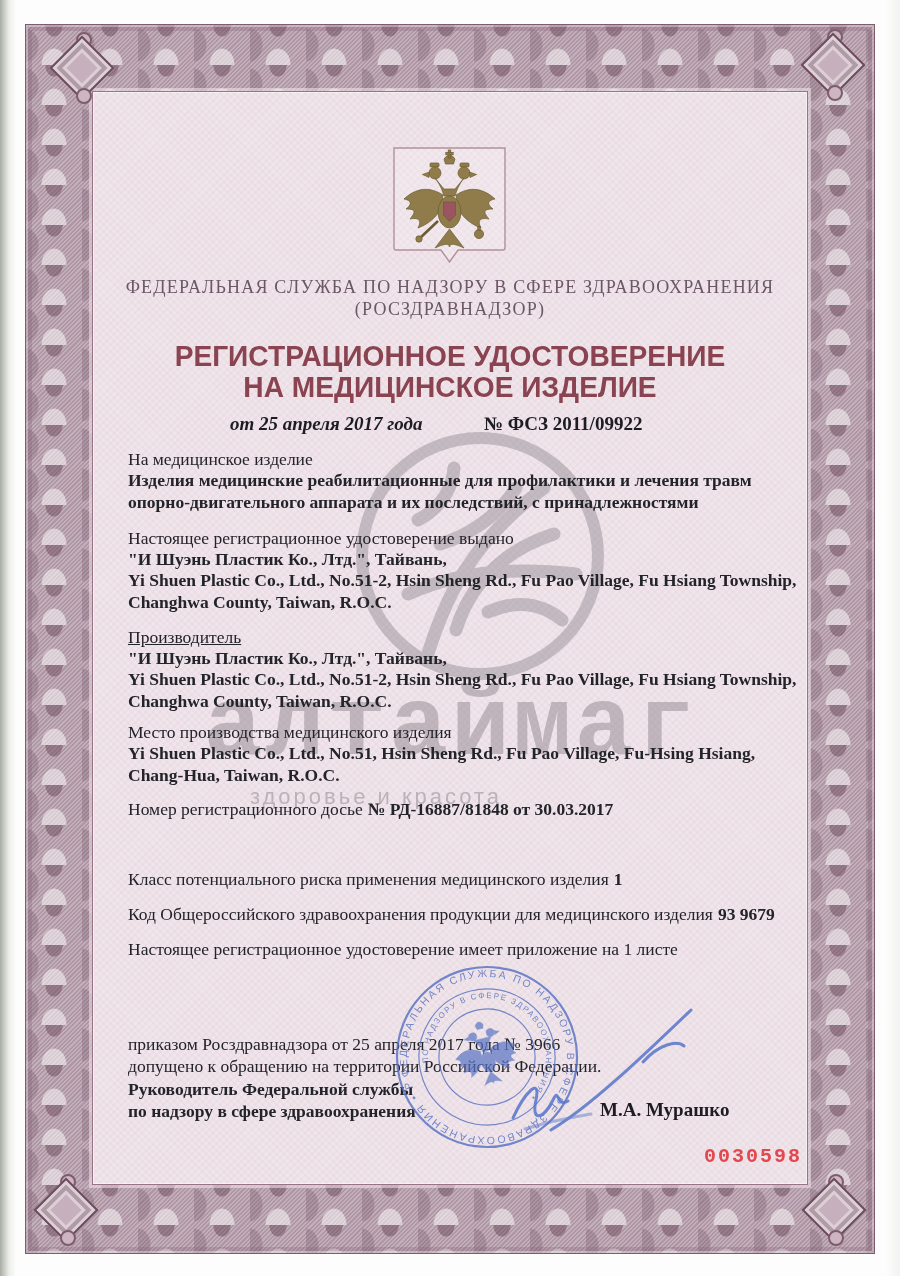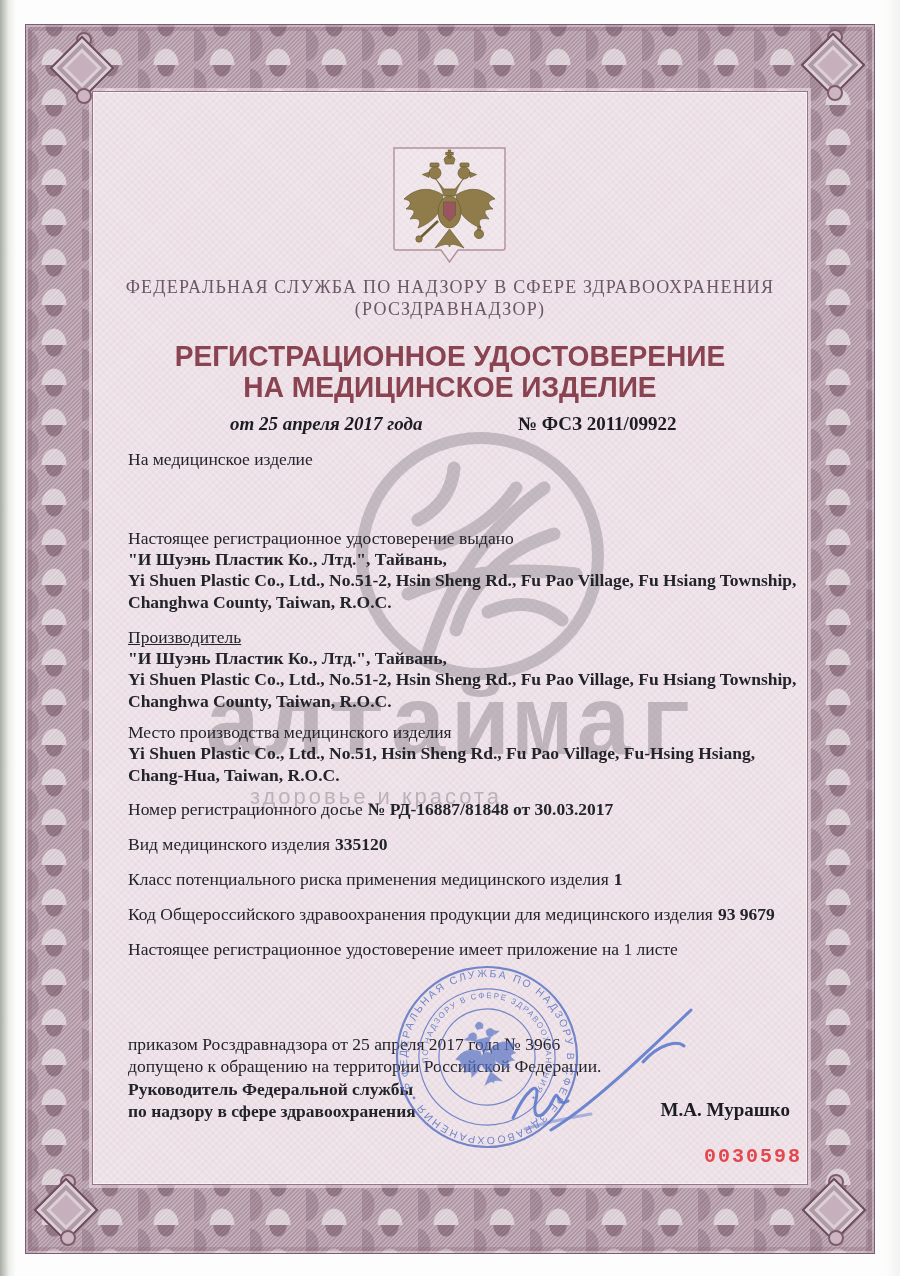--- a/index.html
+++ b/index.html
@@ -54,21 +54,21 @@
        font-family:Liberation Mono, monospace;font-weight:bold;font-size:98px;line-height:100px;
        letter-spacing:3px;color:rgba(148,138,146,.52);margin-top:6px;}
   .wm-tag{position:absolute;left:93px;top:784px;width:566px;text-align:center;z-index:2;
        font-family:"Liberation Sans", sans-serif;font-size:22px;letter-spacing:3px;
        color:rgba(148,138,146,.55);}
 
   
   .emblem{position:absolute;left:391px;top:145px;z-index:5;}
   .stamp{position:absolute;left:382px;top:952px;z-index:6;opacity:.82;transform:rotate(-14deg);}
   .sig{position:absolute;left:495px;top:998px;z-index:7;}
-  .signer-name{position:absolute;left:600px;top:1099px;width:190px;text-align:right;
+  .signer-name{position:absolute;left:600px;top:1099px;width:190px;text-align:left;
        font-weight:bold;font-size:19px;color:#1c1c22;z-index:5;}
   .serial{position:absolute;left:704px;top:1145px;z-index:5;
        font-family:"Liberation Mono", monospace;font-weight:bold;font-size:20px;
        letter-spacing:2px;color:#e2484e;}
 </style>
 </head>
 <body>
 
 <div class="page">
   <div class="scan-edge-left"></div>
@@ -128,37 +128,37 @@
     <path d="M52.5,57 h12 v13 l-6,6.5 -6,-6.5 z" fill="#9b5560" stroke="#6c5b32" stroke-width="0.7"></path>
   </svg>
 
   <div class="t center agency" style="top:299px;">(РОСЗДРАВНАДЗОР)</div>
   <div class="t center agency" style="top:277px;">ФЕДЕРАЛЬНАЯ СЛУЖБА ПО НАДЗОРУ В СФЕРЕ ЗДРАВООХРАНЕНИЯ</div>
 
   <div class="t center title" style="top:346px;">РЕГИСТРАЦИОННОЕ УДОСТОВЕРЕНИЕ</div>
   <div class="t center title" style="top:377px;">НА МЕДИЦИНСКОЕ ИЗДЕЛИЕ</div>
 
   <div class="daterow-item" style="left:230px;top:413px;font-style:italic;">от  25 апреля 2017 года</div>
-  <div class="daterow-item" style="left:484px;top:413px;margin-left:34px;">№  ФСЗ 2011/09922</div>
+  <div class="daterow-item" style="left:484px;top:413px;">№  ФСЗ 2011/09922</div>
 
   <div class="t" style="top:449px;">На медицинское изделие</div>
+  <div class="t bold" style="top:470px;">Изделия медицинские реабилитационные для профилактики и лечения травм опорно-двигательного аппарата и их последствий, с принадлежностями</div>
 
   <div class="t" style="top:528px;">Настоящее регистрационное удостоверение выдано</div>
   <div class="t bold" style="top:549px;">"И Шуэнь Пластик Ко., Лтд.", Тайвань,</div>
   <div class="t bold" style="top:570px;">Yi Shuen Plastic Co., Ltd., No.51-2, Hsin Sheng Rd., Fu Pao Village, Fu Hsiang Township, Changhwa County, Taiwan, R.O.C.</div>
 
   <div class="t" style="top:627px;text-decoration:underline;">Производитель</div>
   <div class="t bold" style="top:648px;">"И Шуэнь Пластик Ко., Лтд.", Тайвань,</div>
   <div class="t bold" style="top:669px;">Yi Shuen Plastic Co., Ltd., No.51-2, Hsin Sheng Rd., Fu Pao Village, Fu Hsiang Township, Changhwa County, Taiwan, R.O.C.</div>
 
   <div class="t" style="top:722px;">Место производства медицинского изделия</div>
   <div class="t bold" style="top:743px;">Yi Shuen Plastic Co., Ltd., No.51, Hsin Sheng Rd., Fu Pao Village, Fu-Hsing Hsiang, Chang-Hua, Taiwan, R.O.C.</div>
 
   <div class="t nw" style="top:799px;"><span>Номер регистрационного досье</span><span class="val">№ РД-16887/81848 от 30.03.2017</span></div>
-  <div class="t nw" style="top:834px;"><span>Вид медицинского изделия</span><span class="val">335120</span></div>
   <div class="t nw" style="top:869px;"><span>Класс потенциального риска применения медицинского изделия</span><span class="val">1</span></div>
   <div class="t nw" style="top:904px;"><span>Код Общероссийского здравоохранения продукции для медицинского изделия</span><span class="val">93 9679</span></div>
   <div class="t nw" style="top:939px;">Настоящее регистрационное удостоверение имеет приложение на 1 листе</div>
 
   <div class="t nw" style="top:1034px;">приказом Росздравнадзора от 25 апреля 2017 года № 3966</div>
   <div class="t nw" style="top:1056px;">допущено к обращению на территории Российской Федерации.</div>
   <div class="t nw bold" style="top:1079px;">Руководитель Федеральной службы</div>
   <div class="t nw bold" style="top:1101px;">по надзору в сфере здравоохранения</div>
   <div class="signer-name">М.А. Мурашко</div>
   <div class="serial">0030598</div>

